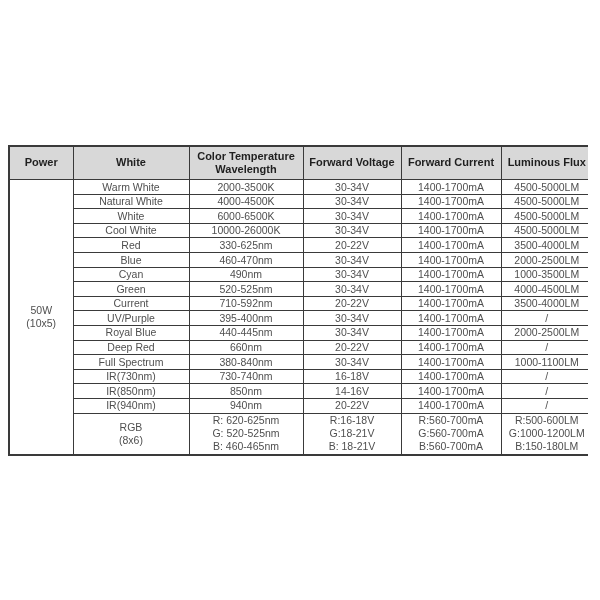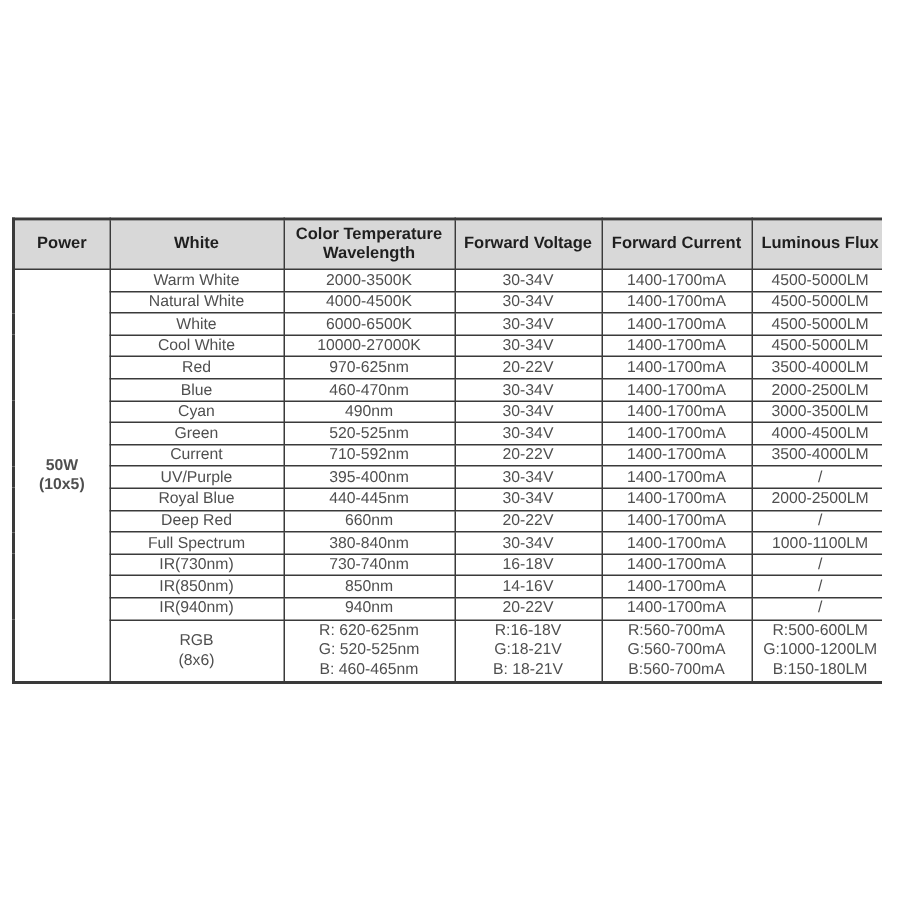--- a/index.html
+++ b/index.html
@@ -48,21 +48,20 @@
     line-height: 1;
     white-space: nowrap;
   }
   .spec-table td.power-cell {
     font-size: 10.5px;
     color: #4f4f4f;
     white-space: nowrap;
   }
   .spec-table td.power-cell div {
     line-height: 1.4;
-    font-weight: bold;
   }
   .spec-table tr.rgb-row td {
     height: 40px;
   }
   .spec-table tr.rgb-row td div,
   .spec-table td.multiline div {
     line-height: 13px;
   }
 </style>
 </head>
@@ -109,45 +108,45 @@
       </tr>
       <tr>
         <td>White</td>
         <td>6000-6500K</td>
         <td>30-34V</td>
         <td>1400-1700mA</td>
         <td>4500-5000LM</td>
       </tr>
       <tr>
         <td>Cool White</td>
-        <td>10000-27000K</td>
+        <td>10000-26000K</td>
         <td>30-34V</td>
         <td>1400-1700mA</td>
         <td>4500-5000LM</td>
       </tr>
       <tr>
         <td>Red</td>
-        <td>970-625nm</td>
+        <td>330-625nm</td>
         <td>20-22V</td>
         <td>1400-1700mA</td>
         <td>3500-4000LM</td>
       </tr>
       <tr>
         <td>Blue</td>
         <td>460-470nm</td>
         <td>30-34V</td>
         <td>1400-1700mA</td>
         <td>2000-2500LM</td>
       </tr>
       <tr>
         <td>Cyan</td>
         <td>490nm</td>
         <td>30-34V</td>
         <td>1400-1700mA</td>
-        <td>3000-3500LM</td>
+        <td>1000-3500LM</td>
       </tr>
       <tr>
         <td>Green</td>
         <td>520-525nm</td>
         <td>30-34V</td>
         <td>1400-1700mA</td>
         <td>4000-4500LM</td>
       </tr>
       <tr>
         <td>Current</td>

